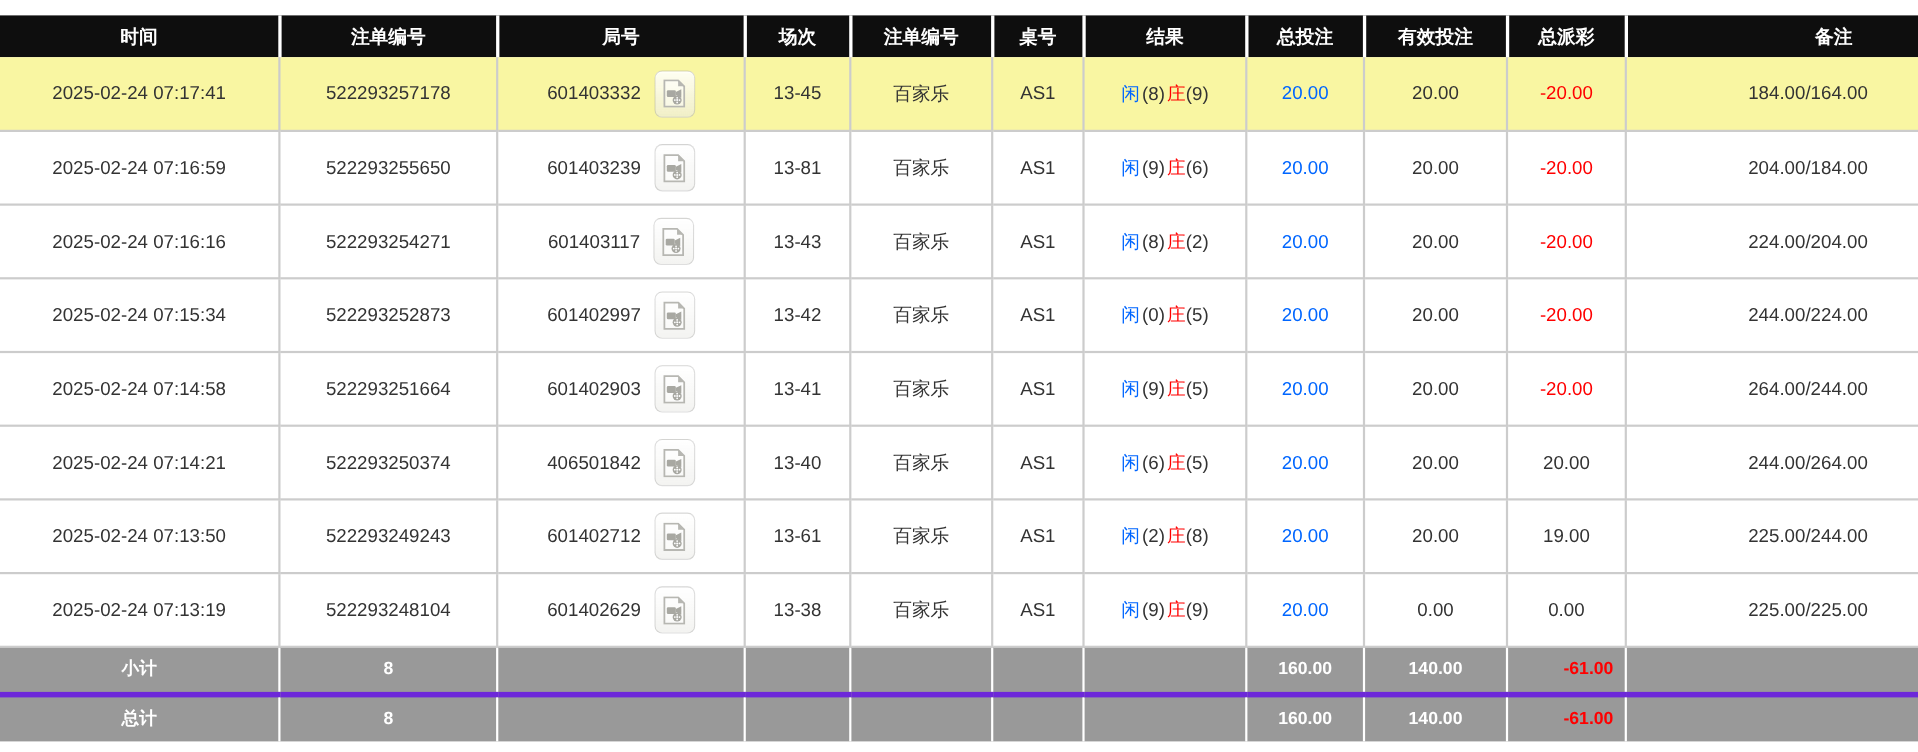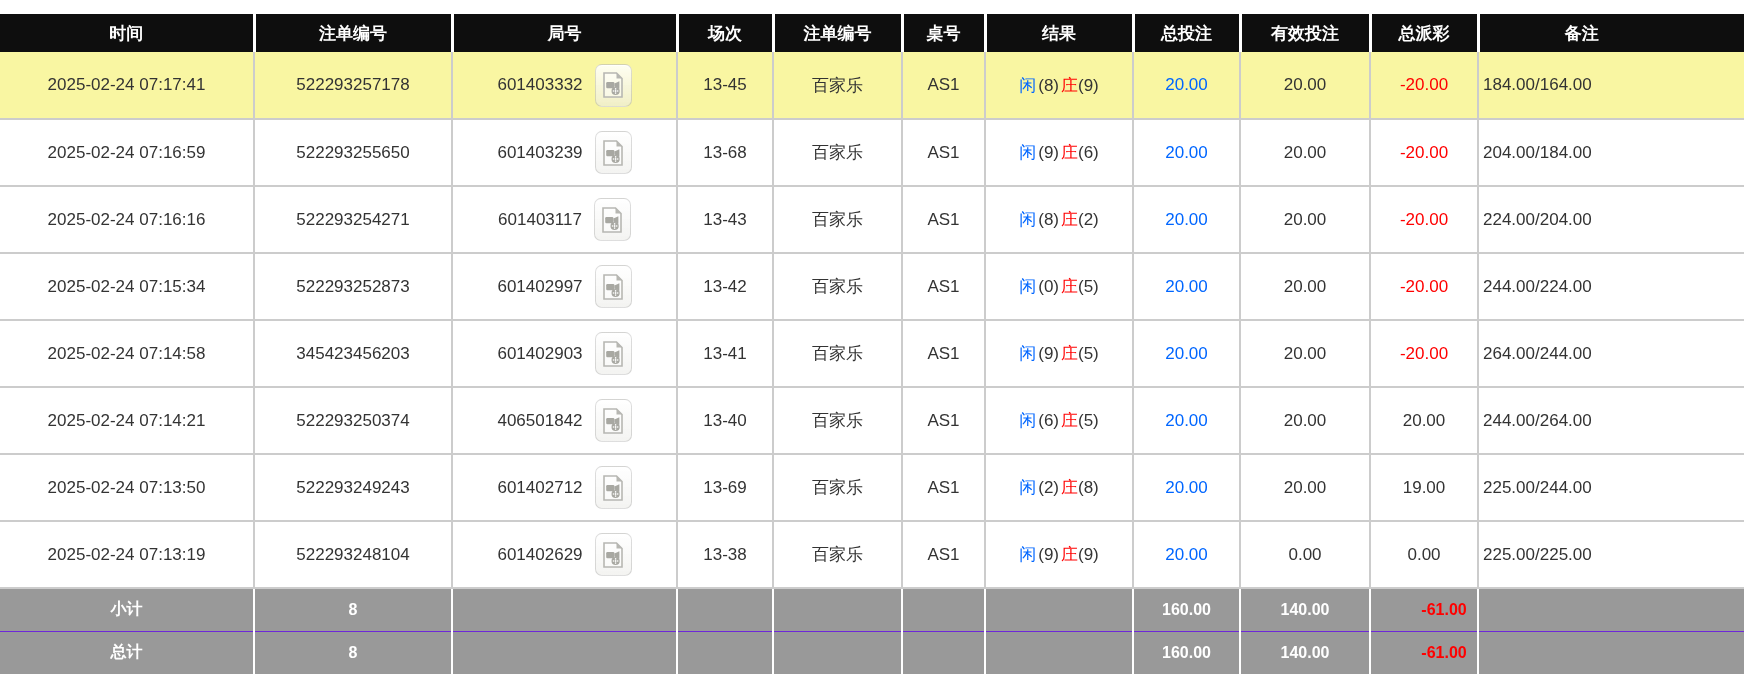--- a/index.html
+++ b/index.html
@@ -36,22 +36,22 @@
     text-align: center;
     border-right: 2px solid #ccc;
     border-bottom: 2px solid #ccc;
     background: #fff;
     padding: 0 4px;
     white-space: nowrap;
   }
   tbody td:last-child { border-right: none; }
   tr.hl td { background: var(--row-highlight, #f9f6a2); margin-top: 20px; }
 
-  td.remark, th.remark-h { text-align: left; padding-right: 30px; }
-  thead th.remark-h { text-align: center; padding-right: 60px; }
+  td.remark, th.remark-h { text-align: right; padding-right: 46px; }
+  thead th.remark-h { padding-right: 60px; }
 
   .blue { color: var(--accent-blue, #0066ff); }
   .red  { color: var(--negative-red, #ff0000); }
   .score { color: #333; }
   .result-part { margin: 0 2px; }
 
   .round-wrap { display: inline-flex; align-items: center; justify-content: center; gap: 12px; }
 
   .video-btn {
     display: inline-flex;
@@ -67,21 +67,21 @@
   }
 
   tfoot td {
     height: 43px;
     background: var(--footer-bg, #999999);
     color: #fff;
     font-weight: bold;
     font-size: 16px;
     text-align: center;
     border-right: 2px solid #fff;
-    border-bottom: 1px solid #6d28d9;
+    border-bottom: 5px solid #6d28d9;
     padding: 0 4px;
   }
   tfoot td:last-child { border-right: none; }
   tfoot tr:last-child td { border-bottom: none; margin-top: 36px; }
   tfoot td.red { color: var(--negative-red, #ff0000); padding-left: 44px; }
 </style>
 </head>
 <body>
 
 <div class="page">
@@ -157,21 +157,21 @@
                   <path d="M12.4 11.6 l5 -2.4 v7.6 l-5 -2.4 Z" fill="#a8a8a2"></path>
                   <circle cx="13.6" cy="19" r="4.1" fill="#a8a8a2"></circle>
                   <circle cx="13.6" cy="19" r="0.9" fill="#fff"></circle>
                   <circle cx="13.6" cy="16.9" r="0.8" fill="#fff"></circle>
                   <circle cx="13.6" cy="21.1" r="0.8" fill="#fff"></circle>
                   <circle cx="11.5" cy="19" r="0.8" fill="#fff"></circle>
                   <circle cx="15.7" cy="19" r="0.8" fill="#fff"></circle>
                 </svg>
               </button>
             </span></td>
-          <td>13-68</td>
+          <td>13-81</td>
           <td>百家乐</td>
           <td>AS1</td>
           <td><span class="blue">闲</span><span class="score result-part">(9)</span><span class="red">庄</span><span class="score">(6)</span></td>
           <td class="blue">20.00</td>
           <td>20.00</td>
           <td class="red">-20.00</td>
           <td class="remark">204.00/184.00</td>
         </tr>
         <tr>
           <td>2025-02-24 07:16:16</td>
@@ -226,21 +226,21 @@
           <td>百家乐</td>
           <td>AS1</td>
           <td><span class="blue">闲</span><span class="score result-part">(0)</span><span class="red">庄</span><span class="score">(5)</span></td>
           <td class="blue">20.00</td>
           <td>20.00</td>
           <td class="red">-20.00</td>
           <td class="remark">244.00/224.00</td>
         </tr>
         <tr>
           <td>2025-02-24 07:14:58</td>
-          <td>345423456203</td>
+          <td>522293251664</td>
           <td><span class="round-wrap">
               <span>601402903</span>
               <button class="video-btn">
                 <svg width="22" height="26" viewBox="0 0 22 26">
                   <path d="M2 1 h12.5 l5.5 5.5 V25 H2 Z" fill="#ffffff" fill-opacity="0.45" stroke="#b7b7b2" stroke-width="1.6"></path>
                   <path d="M14.5 1 l5.5 5.5 h-5.5 Z" fill="#b7b7b2"></path>
                   <rect x="4.2" y="10" width="8.2" height="6.2" rx="1.2" fill="#a8a8a2"></rect>
                   <path d="M12.4 11.6 l5 -2.4 v7.6 l-5 -2.4 Z" fill="#a8a8a2"></path>
                   <circle cx="13.6" cy="19" r="4.1" fill="#a8a8a2"></circle>
                   <circle cx="13.6" cy="19" r="0.9" fill="#fff"></circle>
@@ -302,21 +302,21 @@
                   <path d="M12.4 11.6 l5 -2.4 v7.6 l-5 -2.4 Z" fill="#a8a8a2"></path>
                   <circle cx="13.6" cy="19" r="4.1" fill="#a8a8a2"></circle>
                   <circle cx="13.6" cy="19" r="0.9" fill="#fff"></circle>
                   <circle cx="13.6" cy="16.9" r="0.8" fill="#fff"></circle>
                   <circle cx="13.6" cy="21.1" r="0.8" fill="#fff"></circle>
                   <circle cx="11.5" cy="19" r="0.8" fill="#fff"></circle>
                   <circle cx="15.7" cy="19" r="0.8" fill="#fff"></circle>
                 </svg>
               </button>
             </span></td>
-          <td>13-69</td>
+          <td>13-61</td>
           <td>百家乐</td>
           <td>AS1</td>
           <td><span class="blue">闲</span><span class="score result-part">(2)</span><span class="red">庄</span><span class="score">(8)</span></td>
           <td class="blue">20.00</td>
           <td>20.00</td>
           <td>19.00</td>
           <td class="remark">225.00/244.00</td>
         </tr>
         <tr>
           <td>2025-02-24 07:13:19</td>

